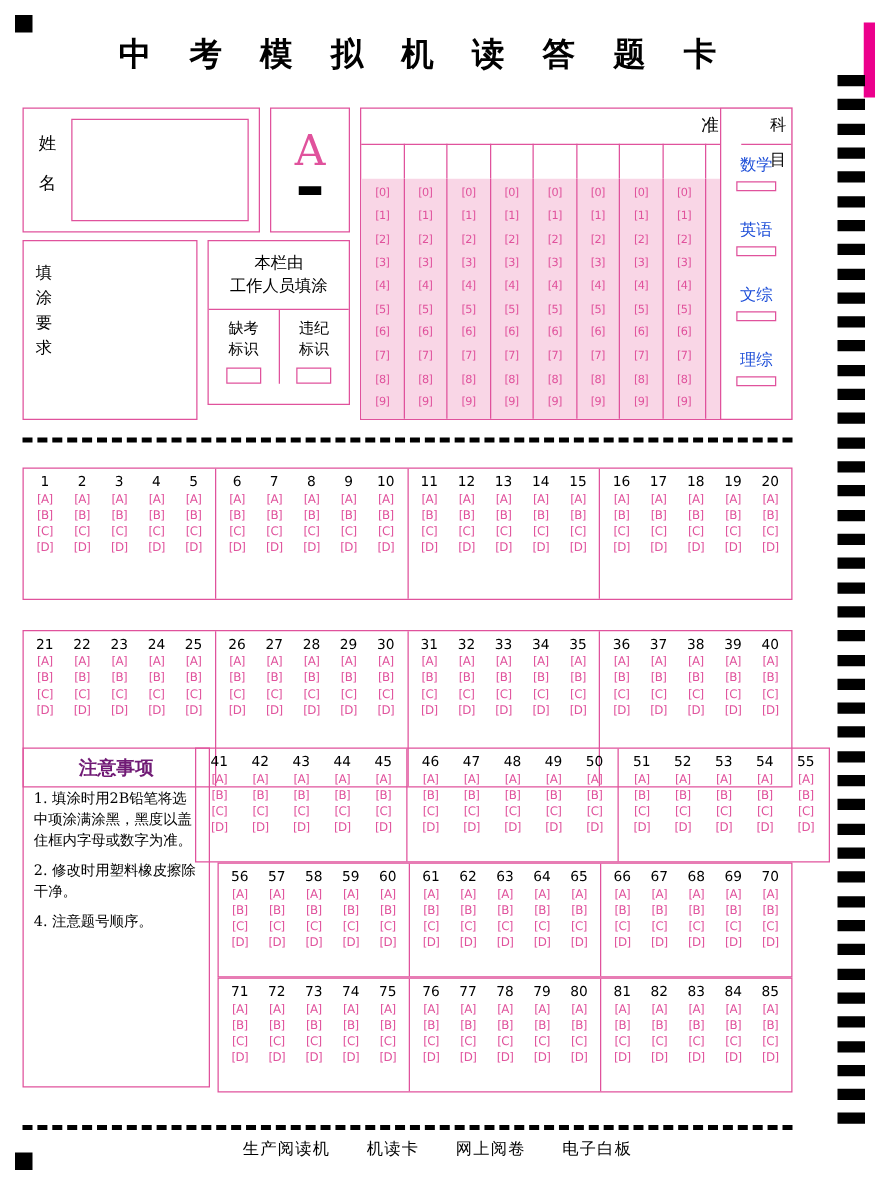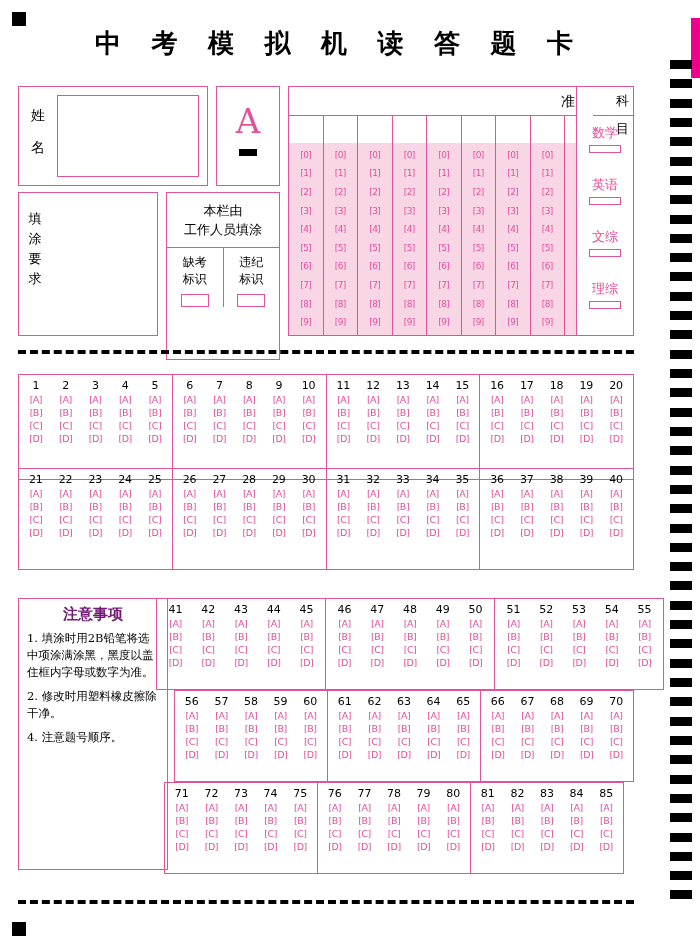--- a/index.html
+++ b/index.html
@@ -166,21 +166,21 @@
   }
   .subj-item {
     position: absolute;
     left: 4px; right: 4px;
     height: 46px;
     text-align: center;
   }
   .subj-name {
     font-family: "DejaVu Serif", "Liberation Serif", serif;
     font-size: 13px;
-    color: #ec4899;
+    color: #1d4ed8;
     line-height: 20px;
   }
   .subj-bar {
     width: 30px; height: 6px;
     border: 1px solid #e0529c;
     margin: 2px auto 0;
   }
   
   #fill-box { left: 18px; top: 192px; width: 140px; height: 144px; }
   #fill-box .vtitle {
@@ -221,21 +221,21 @@
   }
   .wmark {
     width: 22px; height: 8px;
     border: 1px solid #000;
     position: relative;
     font-size: 9px;
     text-align: center;
     line-height: 8px;
   }
   
-  #staff-box { left: 166px; top: 192px; width: 114px; height: 168px; }
+  #staff-box { left: 166px; top: 192px; width: 114px; height: 132px; }
   #staff-box .stitle {
     text-align: center;
     font-family: "DejaVu Serif", "Liberation Serif", serif;
     font-size: 13px;
     line-height: 19px;
     padding-top: 8px;
   }
   #staff-box .sline { border-top: 1.5px solid #e0529c; margin-top: 8px; }
   #staff-box .cols { display: flex; }
   #staff-box .cols > div {
@@ -735,21 +735,21 @@
           <div class="q-col">
             <div class="q-num">20</div>
             <div class="opt">[A]</div>
             <div class="opt">[B]</div>
             <div class="opt">[C]</div>
             <div class="opt">[D]</div>
           </div>
         </div>
       </div>
     </div>
-  <div class="ans-block" id="ab1" style="left:18px; top:468px; width:616px; height:102px;">
+  <div class="ans-block" id="ab1" style="left:18px; top:504px; width:616px; height:126px;">
       <div class="ans-grid">
         <div class="ans-group">
           <div class="q-col">
             <div class="q-num">21</div>
             <div class="opt">[A]</div>
             <div class="opt">[B]</div>
             <div class="opt">[C]</div>
             <div class="opt">[D]</div>
           </div>
           <div class="q-col">
@@ -1117,21 +1117,21 @@
           <div class="q-col">
             <div class="q-num">70</div>
             <div class="opt">[A]</div>
             <div class="opt">[B]</div>
             <div class="opt">[C]</div>
             <div class="opt">[D]</div>
           </div>
         </div>
       </div>
     </div>
-  <div class="ans-block" id="ab4" style="left:164px; top:782px; width:460px; height:92px;">
+  <div class="ans-block" id="ab4" style="left:174px; top:782px; width:460px; height:92px;">
       <div class="ans-grid">
         <div class="ans-group">
           <div class="q-col">
             <div class="q-num">71</div>
             <div class="opt">[A]</div>
             <div class="opt">[B]</div>
             <div class="opt">[C]</div>
             <div class="opt">[D]</div>
           </div>
           <div class="q-col">
@@ -1242,14 +1242,20 @@
 
   <div id="notes-box">
     <div class="ntitle">注意事项</div>
     <div class="nitem">1. 填涂时用2B铅笔将选中项涂满涂黑，黑度以盖住框内字母或数字为准。</div>
     <div class="nitem">2. 修改时用塑料橡皮擦除干净。</div>
     <div class="nitem">4. 注意题号顺序。</div>
   </div>
 
   <div class="dash-div" style="top:900px;"></div>
 
+  <div class="footer">
+    <span>生产阅读机</span>
+    <span>机读卡</span>
+    <span>网上阅卷</span>
+    <span>电子白板</span>
+  </div>
 
 </div>
 
 </body></html>

